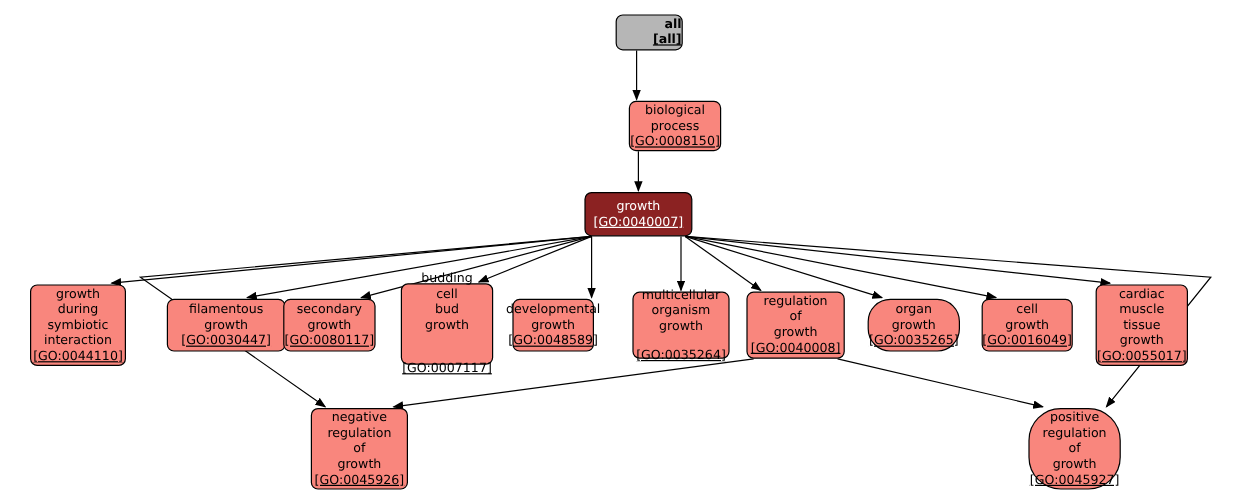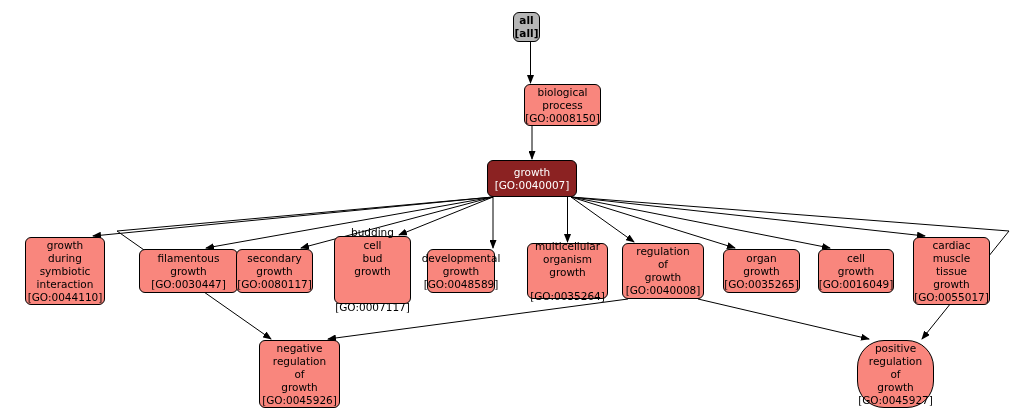--- a/index.html
+++ b/index.html
@@ -11,21 +11,21 @@
   #graph{position:absolute;left:0;top:0;width:1036px;height:419px;}
   #edge-layer{position:absolute;left:0;top:0;}
   .node{
     position:absolute;box-sizing:border-box;
     border:1px solid #000;border-radius:6px;
     display:flex;flex-direction:column;align-items:center;justify-content:center;
     text-align:center;font-size:10.5px;line-height:13px;color:#000;
     white-space:pre-line;cursor:pointer;
   }
   .node.root{font-weight:bold;}
-  .node .go-id{white-space:nowrap;}
+  .node .go-id{white-space:nowrap;text-decoration:underline;}
 </style>
 </head>
 <body>
 
 <div id="graph">
     <svg id="edge-layer" width="1036" height="419">
       <defs>
         <marker id="arrow" markerWidth="9" markerHeight="7" refX="8" refY="3.5" orient="auto" markerUnits="userSpaceOnUse">
           <path d="M0,0 L9,3.5 L0,7 z" fill="#000000"></path>
         </marker>
@@ -40,21 +40,21 @@
       <polyline points="567.5,197 567.5,242" fill="none" stroke="#000000" stroke-width="1" marker-end="url(#arrow)"></polyline>
       <polyline points="571,197 634,242" fill="none" stroke="#000000" stroke-width="1" marker-end="url(#arrow)"></polyline>
       <polyline points="571,197 735,248" fill="none" stroke="#000000" stroke-width="1" marker-end="url(#arrow)"></polyline>
       <polyline points="571,197 830,248" fill="none" stroke="#000000" stroke-width="1" marker-end="url(#arrow)"></polyline>
       <polyline points="571,197 925,236" fill="none" stroke="#000000" stroke-width="1" marker-end="url(#arrow)"></polyline>
       <polyline points="493,197 117,231 271,339" fill="none" stroke="#000000" stroke-width="1" marker-end="url(#arrow)"></polyline>
       <polyline points="628,299 328,339" fill="none" stroke="#000000" stroke-width="1" marker-end="url(#arrow)"></polyline>
       <polyline points="571,197 1009,231 922,339" fill="none" stroke="#000000" stroke-width="1" marker-end="url(#arrow)"></polyline>
       <polyline points="698,299 869,339" fill="none" stroke="#000000" stroke-width="1" marker-end="url(#arrow)"></polyline>
     </svg>
-    <div class="node root" style="left: 513px; top: 12px; width: 27px; height: 30px; background: rgb(182, 182, 182); color: rgb(0, 0, 0);"><span class="label">all</span><span class="go-id">[all]</span></div>
+    <div class="node root" style="left: 513px; top: 12px; width: 56px; height: 30px; background: rgb(182, 182, 182); color: rgb(0, 0, 0); align-items: flex-end;"><span class="label">all</span><span class="go-id">[all]</span></div>
     <div class="node default" style="left: 492px; top: 84px; width: 77px; height: 42px; background: rgb(249, 134, 125); color: rgb(0, 0, 0); margin-left: 32px;"><span class="label">biological
 process</span><span class="go-id">[GO:0008150]</span></div>
     <div class="node highlight" style="left: 487px; top: 160px; width: 90px; height: 37px; background: rgb(139, 34, 34); color: rgb(255, 255, 255);"><span class="label">growth</span><span class="go-id">[GO:0040007]</span></div>
     <div class="node default" style="left: 25px; top: 237px; width: 80px; height: 68px; background: rgb(249, 134, 125); color: rgb(0, 0, 0);"><span class="label">growth
 during
 symbiotic
 interaction</span><span class="go-id">[GO:0044110]</span></div>
     <div class="node default" style="left: 139px; top: 249px; width: 99px; height: 44px; background: rgb(249, 134, 125); color: rgb(0, 0, 0);"><span class="label">filamentous
 growth</span><span class="go-id">[GO:0030447]</span></div>
     <div class="node default" style="left: 236px; top: 249px; width: 77px; height: 44px; background: rgb(249, 134, 125); color: rgb(0, 0, 0); text-align: center;"><span class="label">secondary
@@ -64,21 +64,21 @@
 bud
 growth</span><span class="go-id">[GO:0007117]</span></div>
     <div class="node default" style="left: 427px; top: 249px; width: 68px; height: 44px; background: rgb(249, 134, 125); color: rgb(0, 0, 0);"><span class="label">developmental
 growth</span><span class="go-id">[GO:0048589]</span></div>
     <div class="node default" style="left: 527px; top: 243px; width: 81px; height: 56px; background: rgb(249, 134, 125); color: rgb(0, 0, 0); gap: 11px;"><span class="label">multicellular
 organism
 growth</span><span class="go-id">[GO:0035264]</span></div>
     <div class="node default" style="left: 622px; top: 243px; width: 82px; height: 56px; background: rgb(249, 134, 125); color: rgb(0, 0, 0);"><span class="label">regulation
 of
 growth</span><span class="go-id">[GO:0040008]</span></div>
-    <div class="node default" style="left: 723px; top: 249px; width: 77px; height: 44px; background: rgb(249, 134, 125); color: rgb(0, 0, 0);"><span class="label">organ
+    <div class="node default" style="left: 723px; top: 249px; width: 77px; height: 44px; background: rgb(249, 134, 125); color: rgb(0, 0, 0); border-radius: 19px;"><span class="label">organ
 growth</span><span class="go-id">[GO:0035265]</span></div>
     <div class="node default" style="left: 818px; top: 249px; width: 76px; height: 44px; background: rgb(249, 134, 125); color: rgb(0, 0, 0);"><span class="label">cell
 growth</span><span class="go-id">[GO:0016049]</span></div>
     <div class="node default" style="left: 913px; top: 237px; width: 77px; height: 68px; background: rgb(249, 134, 125); color: rgb(0, 0, 0);"><span class="label">cardiac
 muscle
 tissue
 growth</span><span class="go-id">[GO:0055017]</span></div>
     <div class="node default" style="left: 259px; top: 340px; width: 81px; height: 68px; background: rgb(249, 134, 125); color: rgb(0, 0, 0); justify-content: center;"><span class="label">negative
 regulation
 of

